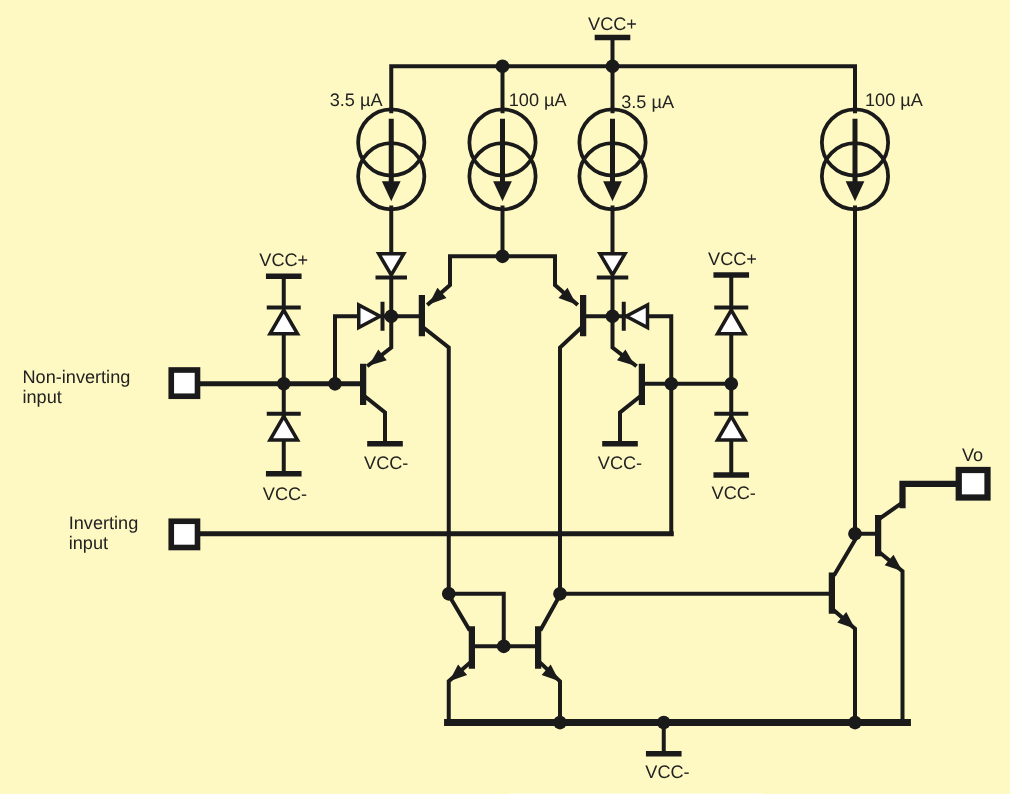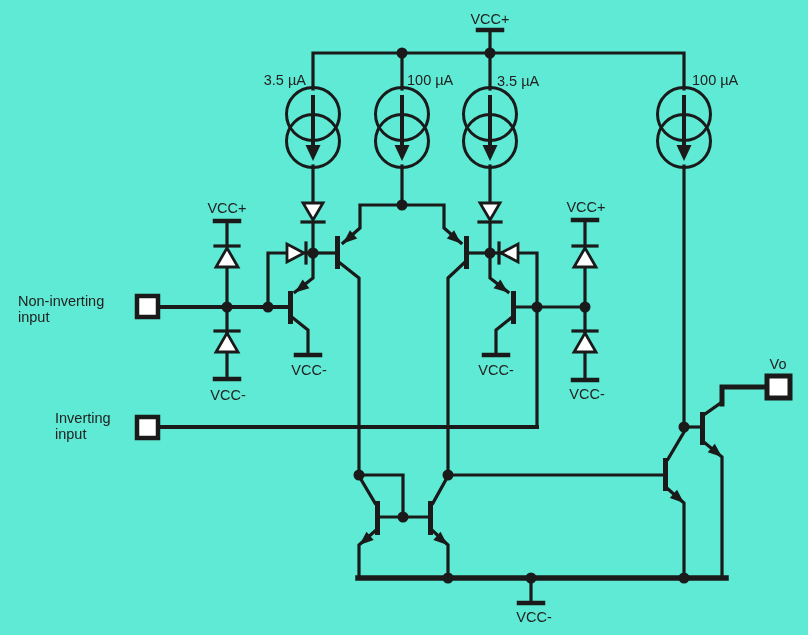--- a/index.html
+++ b/index.html
@@ -1,17 +1,17 @@
 <!DOCTYPE html>
 <html><head>
 <meta charset="utf-8">
 <style>
   html,body{margin:0;padding:0;background:#ffffff;}
   .stage{
-    position:relative;width:808px;height:635px;background:#5eead4;
+    position:relative;width:808px;height:635px;background:#fef9c3;
     font-family:"Liberation Sans", sans-serif;
     overflow:hidden;
   }
   svg text{
     font-family:"Liberation Sans", sans-serif;
     font-size:14.5px;
     fill:#222222;
   }
 </style>
 </head>

